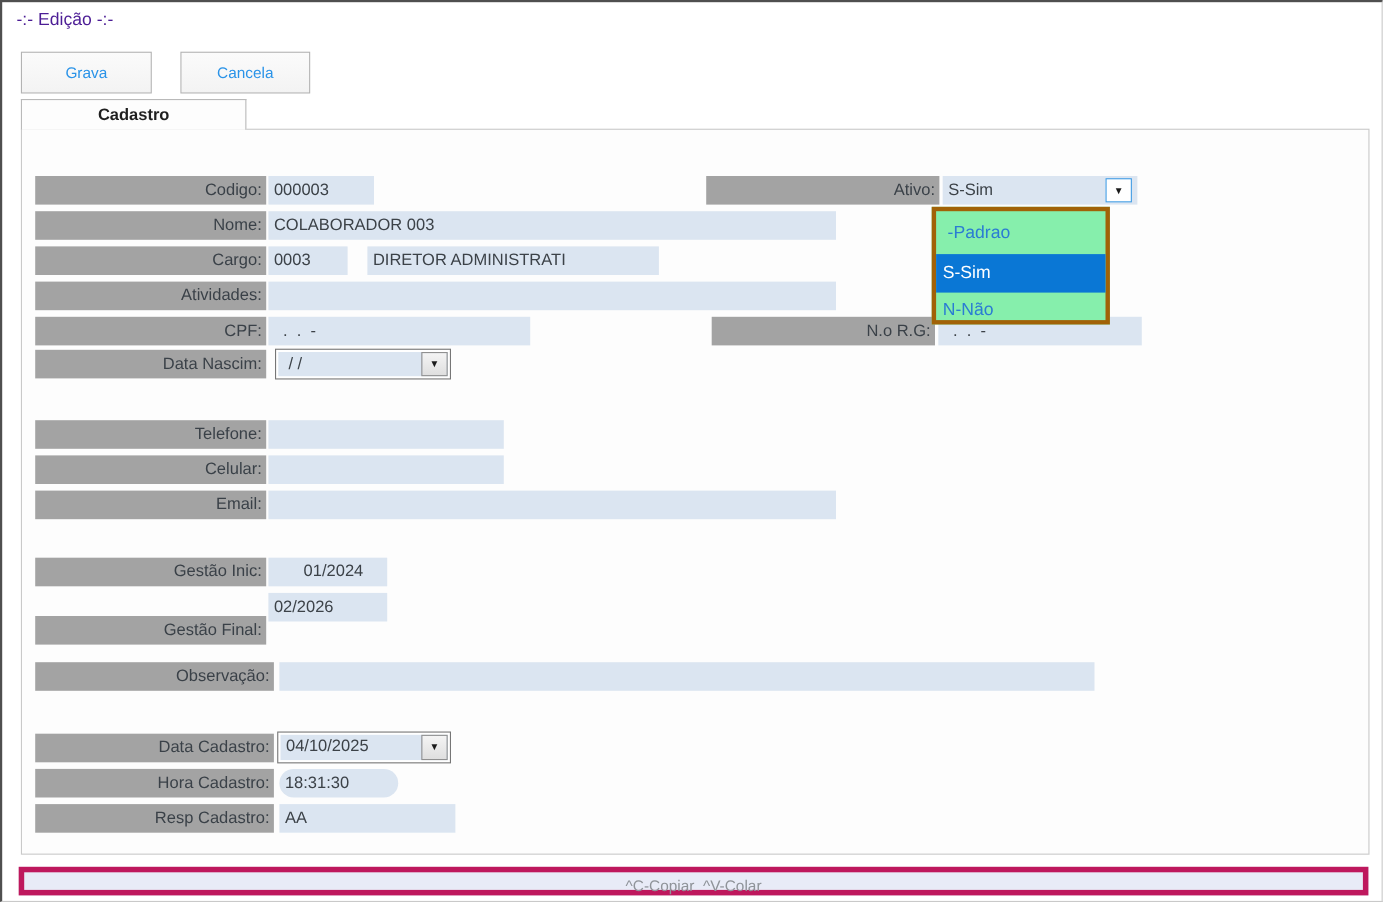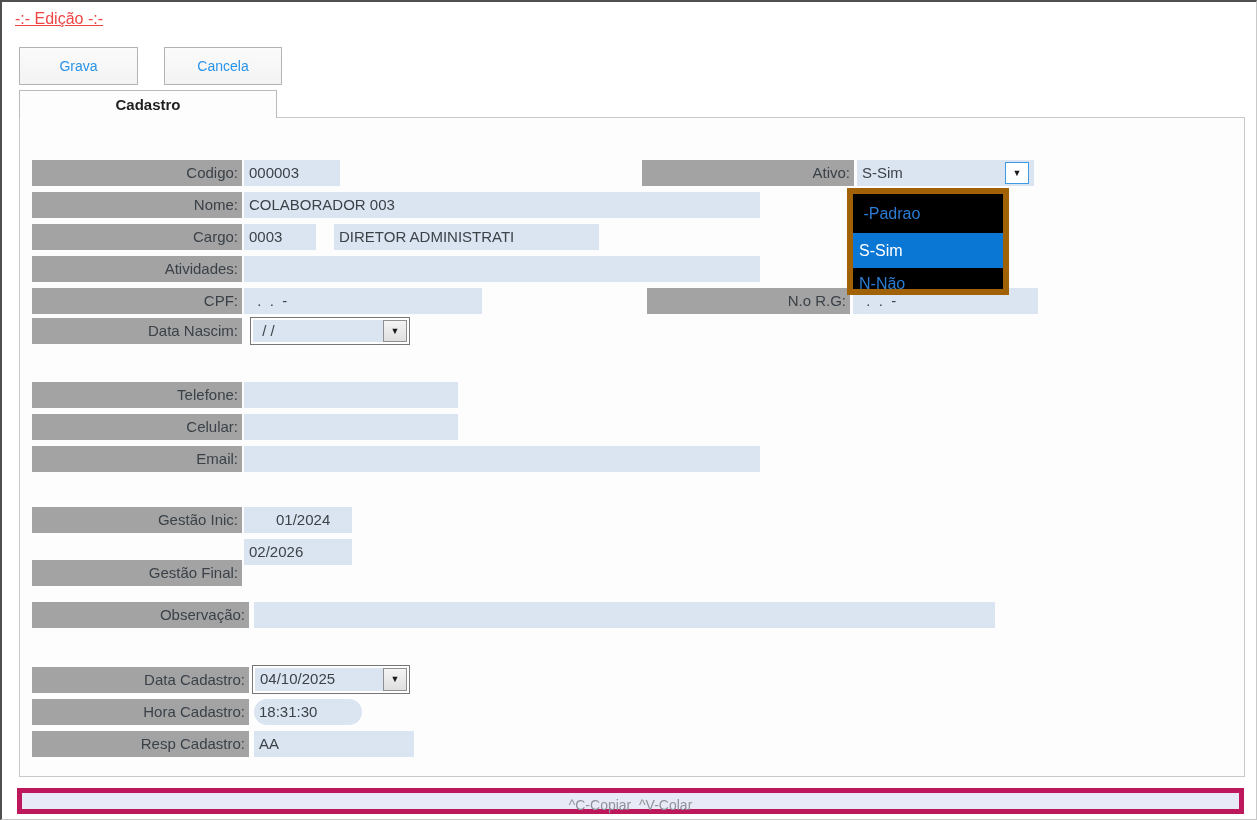--- a/index.html
+++ b/index.html
@@ -13,39 +13,39 @@
     border-right: 1px solid #c9c9c9;
     border-bottom: 1px solid #c9c9c9;
     overflow: hidden;
   }
   .abs { position: absolute; }
   .pre { white-space: pre; }
 
   
   .win-title {
     left: 13px; top: 8px;
-    font-size: 16px; color: #ef4444; text-decoration: underline;
+    font-size: 16px; color: #4c1d95;
   }
 
   
   .tb-btn {
     top: 45px; height: 38px;
     background: linear-gradient(#fbfbfb, #f3f3f3);
     border: 1px solid #b3b3b3;
     color: #2a93e8;
     font-size: 14px; font-family: "Liberation Sans", sans-serif;
     text-align: center; line-height: 36px;
     cursor: pointer;
   }
   .btn-grava   { left: 17px;  width: 119px; }
   .btn-cancela { left: 162px; width: 118px; }
 
   
   .tab {
-    left: 17px; top: 88px; width: 258px; height: 28px;
+    left: 17px; top: 88px; width: 205px; height: 28px;
     background: #fdfdfd;
     border: 1px solid #b9b9b9; border-bottom: none;
     z-index: 2;
     text-align: center; line-height: 27px;
     font-weight: bold; font-size: 15px; color: #1f1f1f;
   }
   .panel {
     left: 17px; top: 115px; width: 1226px; height: 660px;
     background: #fdfdfd;
     border: 1px solid #c9c9c9;
@@ -135,22 +135,22 @@
     background: #ffffff;
     border: 1px solid #3d9ae3;
     text-align: center;
     z-index: 4;
     cursor: pointer;
   }
 
   
   .dropdown {
     left: 845px; top: 186px; width: 162px; height: 107px;
-    background: #000000;
-    border: 6px solid #a16207;
+    background: #86efac;
+    border: 4px solid #a16207;
     z-index: 10;
     font-size: 16px;
   }
   .dd-item { padding-left: 6px; color: #2b7cd3; white-space: pre; cursor: pointer; }
   .dd-item-0 { height: 39px; line-height: 39px; }
   .dd-item-1 { height: 35px; line-height: 35px; background: #0a77d5; color: #ffffff; }
   .dd-item-2 { height: 32px; line-height: 32px; }
 
   
   .statusbar {

